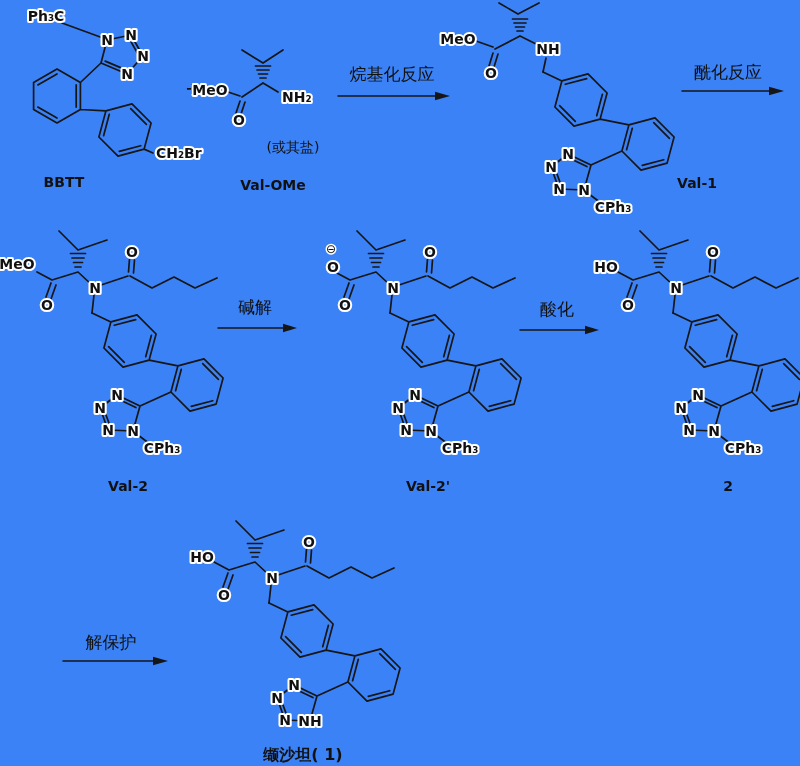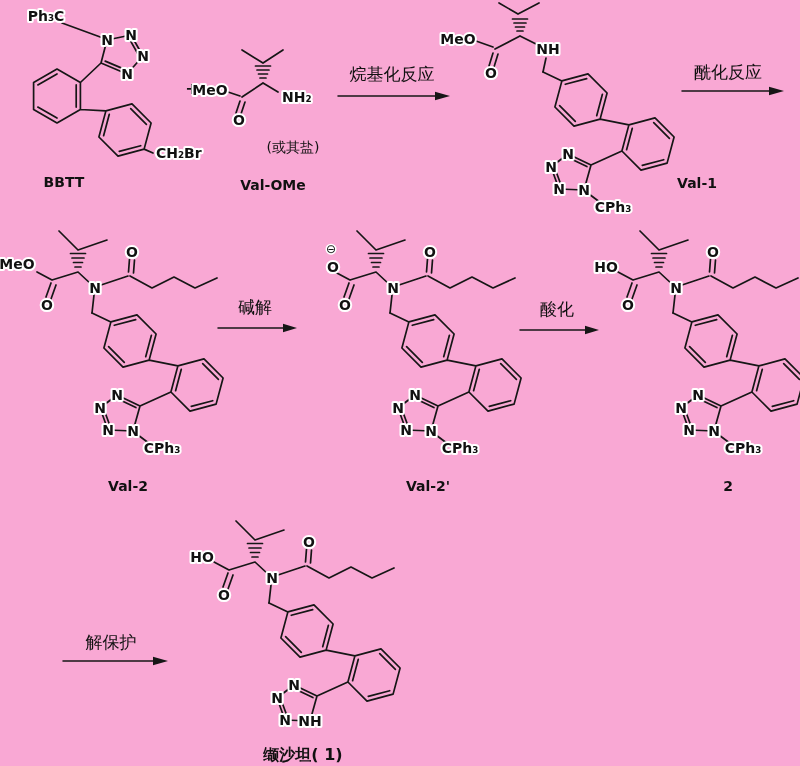--- a/index.html
+++ b/index.html
@@ -1,16 +1,16 @@
 <!DOCTYPE html>
 <html><head>
 <meta charset="utf-8">
 <style>
   html,body{margin:0;padding:0;background:#ffffff;}
-  .page{width:800px;height:766px;position:relative;background:#f9a8d4;overflow:hidden;}
+  .page{width:800px;height:766px;position:relative;background:#3b82f6;overflow:hidden;}
   svg{display:block;}
   svg text{font-family:"DejaVu Sans","Liberation Sans",sans-serif;fill:#111;}
   .atom{font-size:14px;font-weight:700;text-anchor:middle;paint-order:stroke;stroke:#fff;stroke-width:4px;stroke-linejoin:round;}
   .atom-start{text-anchor:start;}
   .chg{font-size:12px;font-weight:400;text-anchor:middle;paint-order:stroke;stroke:#fff;stroke-width:3px;}
   .cname{font-size:14px;font-weight:700;text-anchor:middle;}
   .cname-lg{font-size:16px;font-weight:700;text-anchor:middle;}
   .cn{font-size:17px;font-weight:400;text-anchor:middle;}
   .note{font-size:14px;font-weight:400;text-anchor:middle;}
   .plus{font-size:16px;font-weight:700;text-anchor:middle;}

